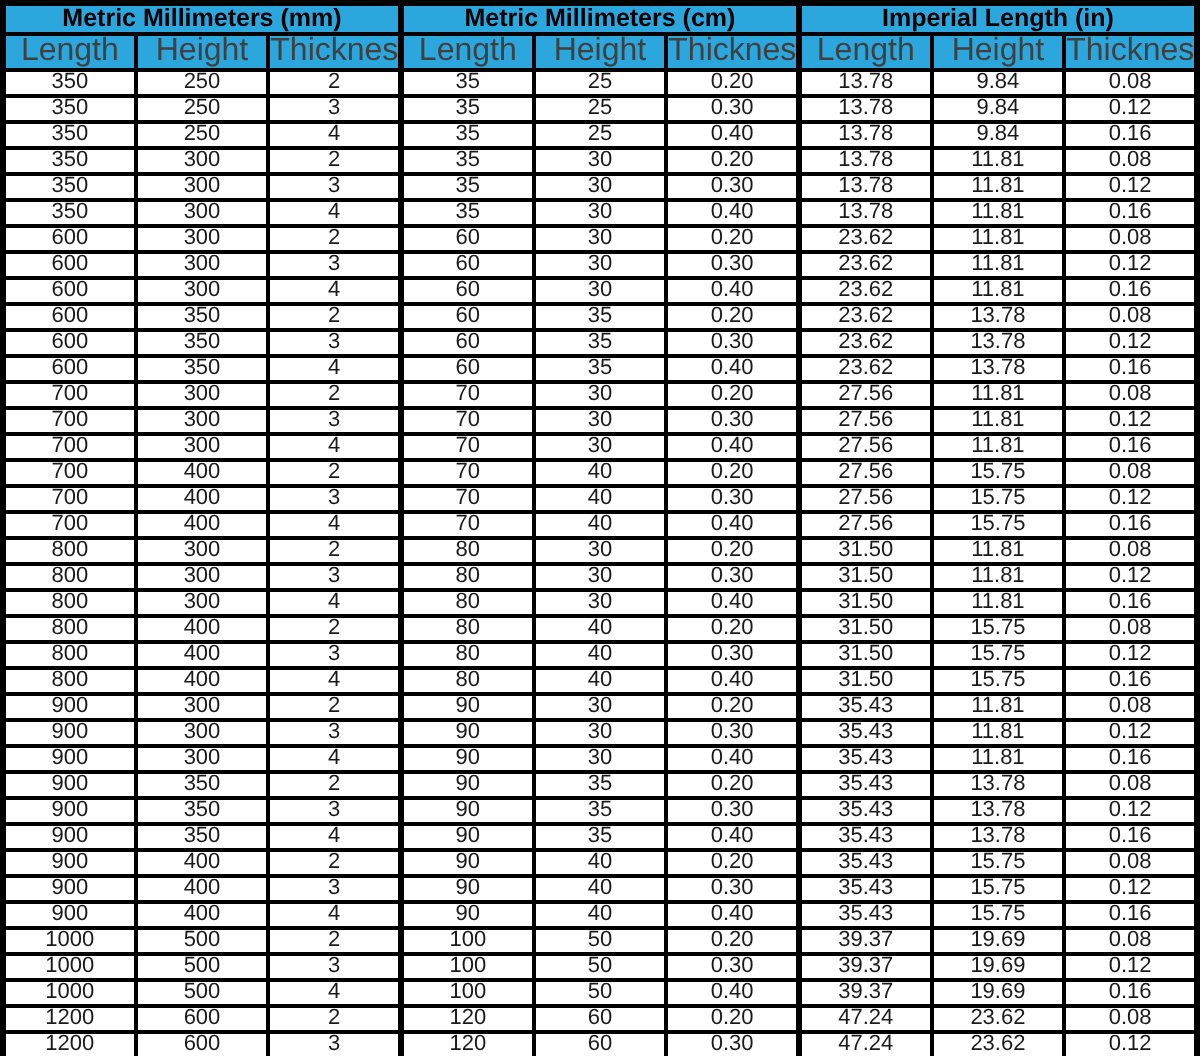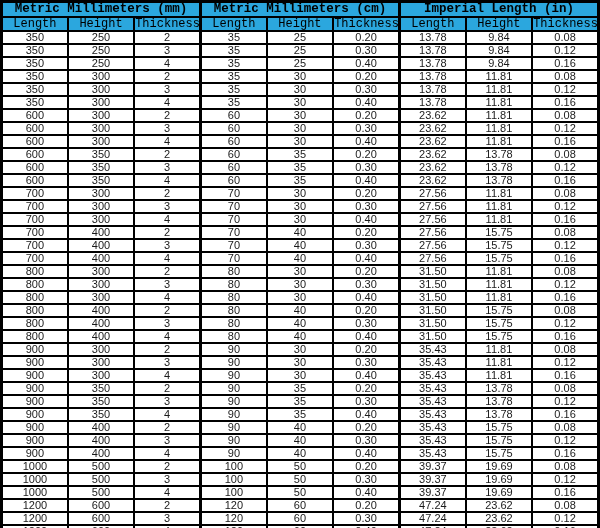--- a/index.html
+++ b/index.html
@@ -34,33 +34,33 @@
     border: 3px solid #000;
   }
   th.section-h {
     background: #2BA7DE;
     color: #000;
     font-size: 12.5px;
     font-weight: bold;
   }
   th.col-h {
     background: #2BA7DE;
-    color: #000000;
-    font-size: 12px;
+    color: #404040;
+    font-size: 16px;
     font-weight: normal;
   }
   td.cell {
     background: #fff;
     color: #1a1a1a;
     font-size: 11px;
   }
   .sec-start {
     border-left: 3px solid #000 !important;
   }
-  thead tr { height: 13px; font-family: Liberation Mono, monospace; }
+  thead tr { height: 13px; }
 </style>
 </head>
 <body>
 
 <div class="screen">
   <table class="conv">
     <colgroup>
       <col>
         <col>
         <col>

